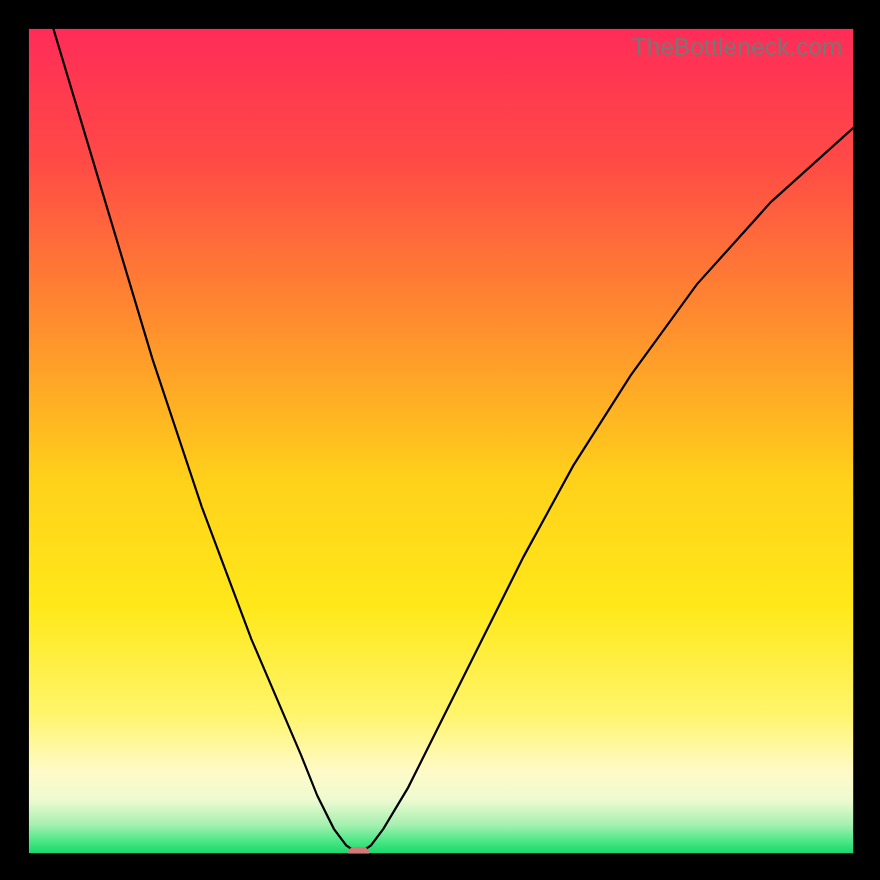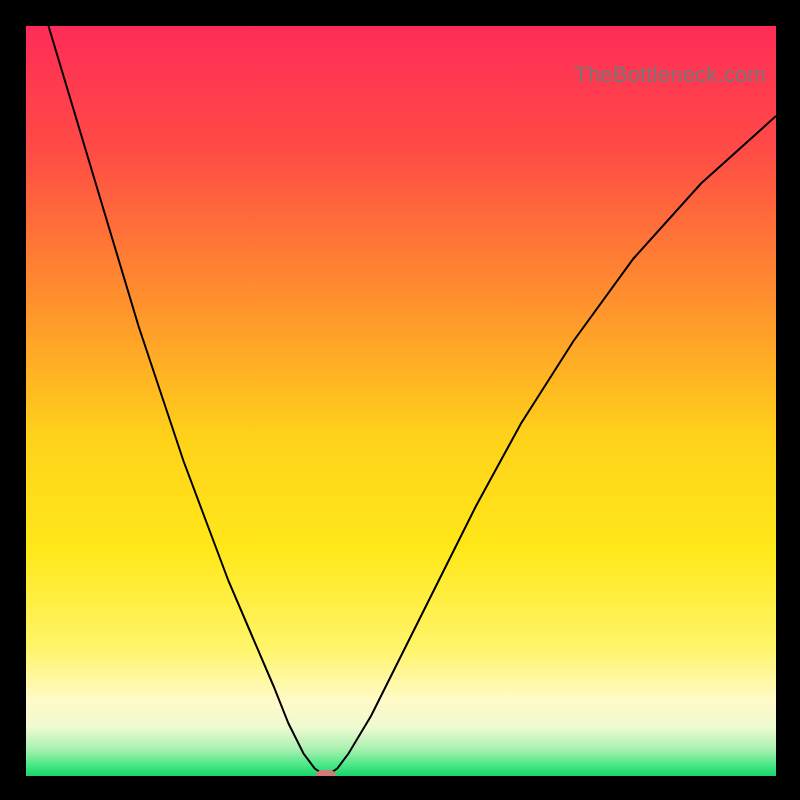--- a/index.html
+++ b/index.html
@@ -31,21 +31,20 @@
   }
   .watermark {
     position: absolute;
     top: 4px;
     right: 10px;
     color: #777;
     font-size: 22px;
     font-weight: 500;
     letter-spacing: 0.2px;
     user-select: none;
-    margin-top: 32px;
   }
   .curve-svg {
     position: absolute;
     inset: 0;
     width: 100%;
     height: 100%;
   }
   .minimum-marker {
     position: absolute;
     width: 20px;

